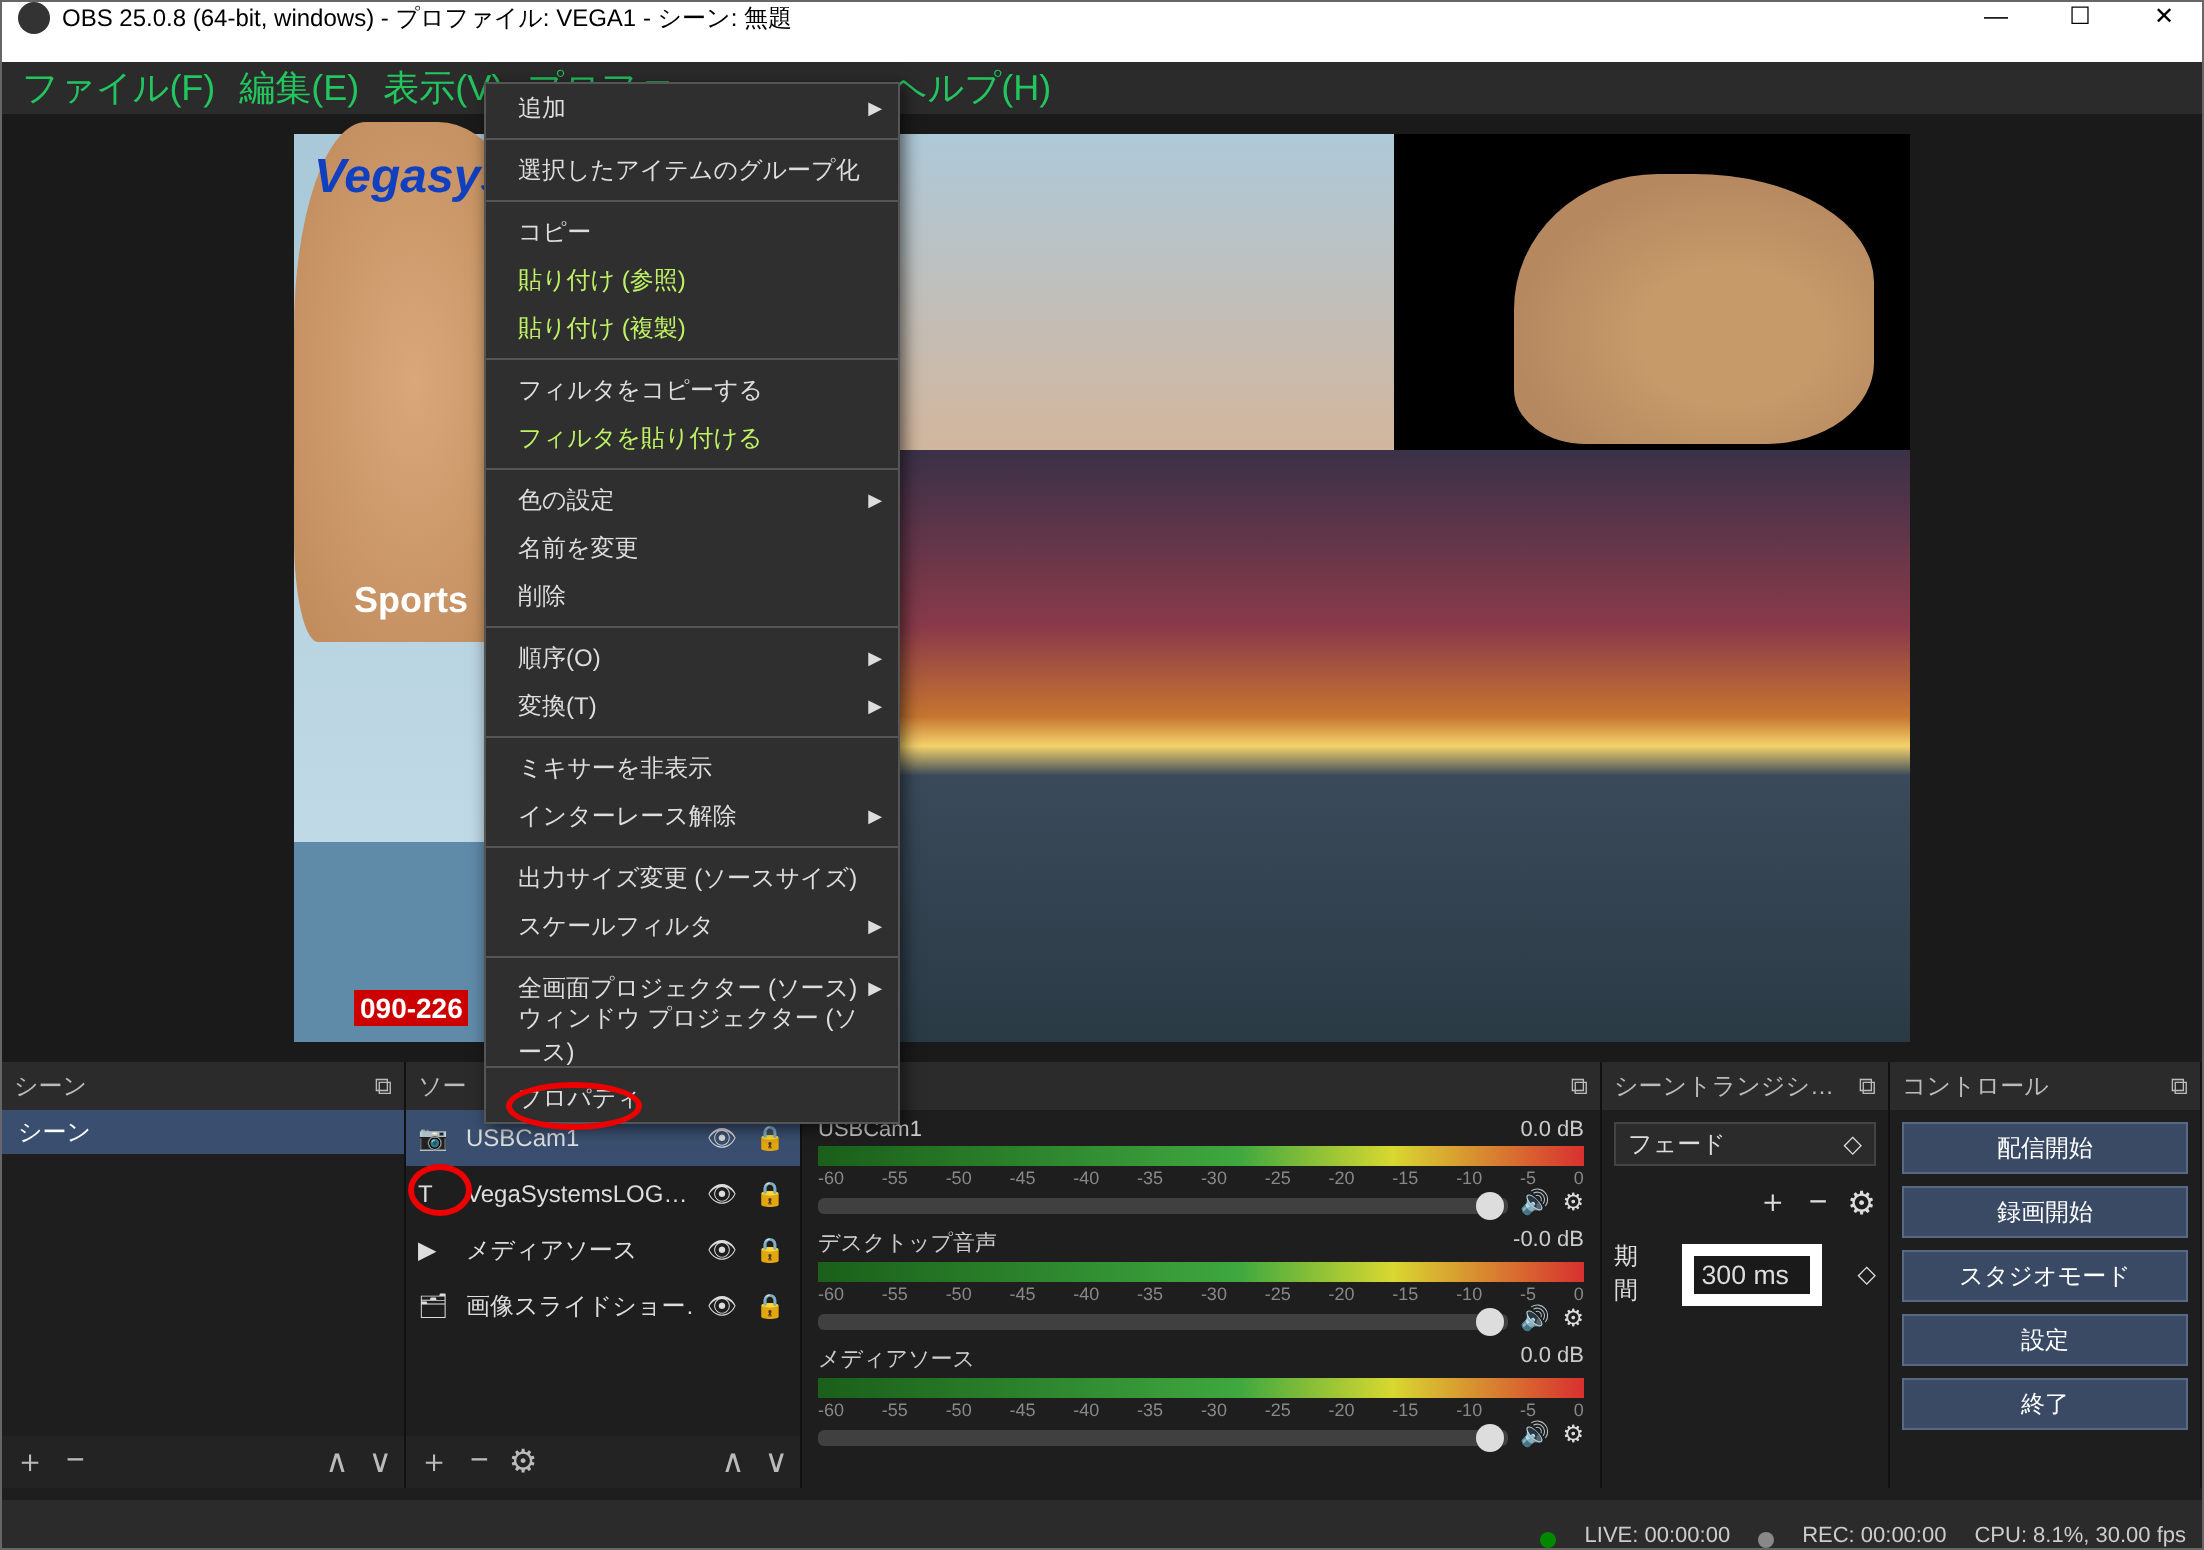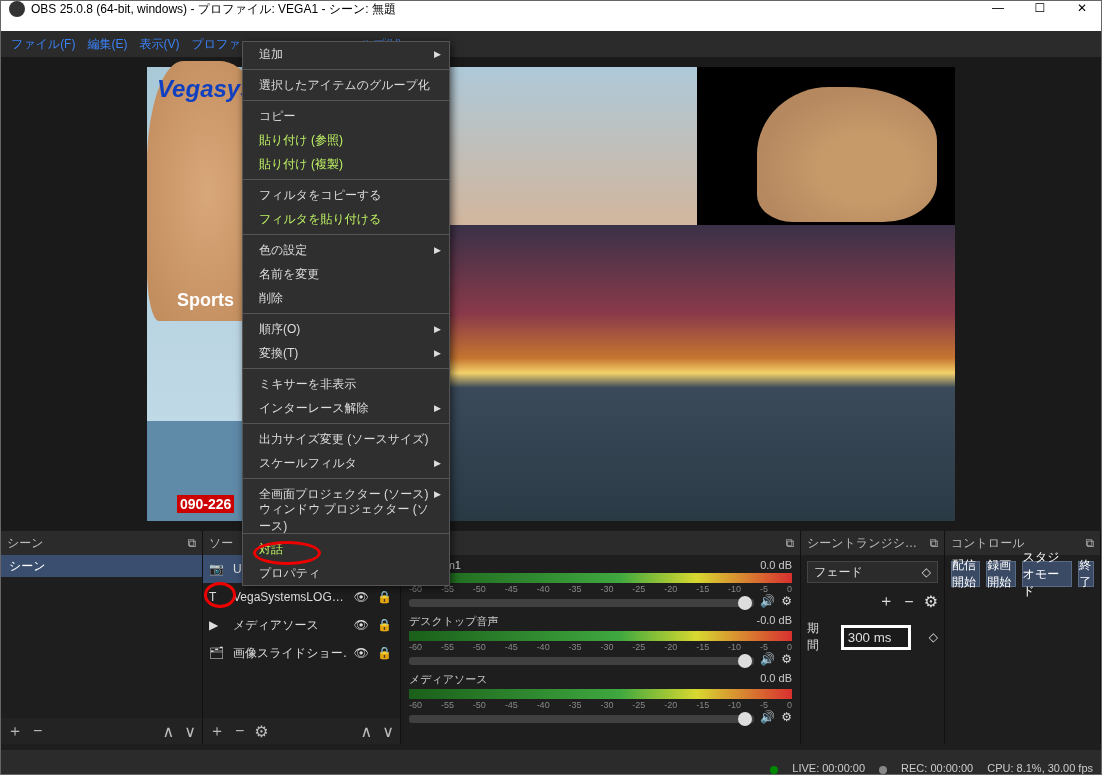--- a/index.html
+++ b/index.html
@@ -1,21 +1,21 @@
 <!DOCTYPE html>
 <html><head>
 <meta charset="utf-8">
 <style>
 *{margin:0;padding:0;box-sizing:border-box;font-family:"Meiryo","Yu Gothic",sans-serif}
 body{width:1102px;height:775px;background:#1e1e1e;overflow:hidden;position:relative;color:#ddd;font-size:12px;border:1px solid #666}
 .titlebar{height:30px;background:#fff;display:flex;padding:0 8px;color:#000;font-size:12px}
 .titlebar-icon{width:16px;height:16px;background:#333;border-radius:50%;margin-right:6px}
 .titlebar-btns{margin-left:auto;display:flex;gap:28px;padding-right:4px}
 .titlebar-btn{width:14px;text-align:center}
-.menubar{height:26px;background:#2b2b2b;display:flex;align-items:center;padding:0 10px;gap:12px;color:#3b82f6;font-size:12px}
+.menubar{height:26px;background:#2b2b2b;display:flex;align-items:center;padding:0 10px;gap:12px;color:#22c55e;font-size:18px}
 .menubar span{}
 .preview{position:relative;height:474px;background:#1a1a1a;display:flex;justify-content:center}
 .preview-canvas{position:relative;width:808px;height:454px;background:#000;margin-top:10px}
 .img-top-left{position:absolute;left:0;top:0;width:390px;height:354px;background:linear-gradient(180deg,#a9c9d8,#c0d9e6);}
 .img-top-right{position:absolute;left:300px;top:0;width:250px;height:158px;background:linear-gradient(180deg,#aec9d9,#d2b69d);}
 .person{position:absolute;left:310px;top:20px;width:180px;height:135px;background:radial-gradient(ellipse at 60% 60%,#c79a6a 30%,#b58860 70%);border-radius:40% 50% 30% 20%/50% 40% 30% 20%}
 .img-bottom{position:absolute;left:300px;top:158px;width:508px;height:296px;background:linear-gradient(180deg,#3a3148 0%,#8a3a4a 30%,#c67530 45%,#f4d26b 50%,#3a4a5a 55%,#2a3a45 100%)}
 .img-small{position:absolute;left:0;top:354px;width:100px;height:100px;background:#5f8aa8}
 .vega-text{position:absolute;left:10px;top:8px;color:#1040c0;font-weight:bold;font-size:24px;font-style:italic}
 .sports-text{position:absolute;left:30px;bottom:110px;color:#fff;font-weight:bold;font-size:18px}
@@ -52,22 +52,22 @@
 .mix-ch{margin-bottom:6px}
 .mix-top{display:flex;justify-content:space-between;font-size:11px;color:#ccc}
 .mix-meter{height:10px;background:linear-gradient(90deg,#1a5f1a 0%,#3fa83f 55%,#d8d830 75%,#d83030 100%);margin-top:2px;position:relative}
 .mix-ticks{display:flex;justify-content:space-between;font-size:9px;color:#888;margin-top:1px}
 .mix-slider{height:8px;background:#404040;margin-top:4px;position:relative;border-radius:3px}
 .mix-knob{position:absolute;right:2px;top:-3px;width:14px;height:14px;background:#ddd;border-radius:50%}
 .trans-body{flex:1;padding:6px;background:#1e1e1e}
 .trans-sel{height:22px;background:#2b2b2b;border:1px solid #444;display:flex;align-items:center;padding:0 6px;justify-content:space-between}
 .trans-row{display:flex;justify-content:flex-end;gap:10px;margin-top:8px;font-size:16px;align-items:center}
 .trans-dur{display:flex;align-items:center;gap:18px;margin-top:8px}
-.trans-dur input{width:70px;background:#1a1a1a;border:3px solid #ffffff;color:#ddd;padding:2px 4px}
-.ctrl-body{flex:1;padding:6px;background:#1e1e1e;display:flex;flex-direction:row;gap:6px}
+.trans-dur input{width:70px;background:#1a1a1a;border:6px solid #ffffff;color:#ddd;padding:2px 4px}
+.ctrl-body{flex:1;padding:6px;background:#1e1e1e;display:flex;flex-direction:column;gap:6px}
 .ctrl-btn{height:26px;background:#3a4a65;border:1px solid #5a6a85;color:#fff;display:flex;align-items:center;justify-content:center;font-size:12px}
 .statusbar{position:absolute;bottom:0;left:0;right:0;height:24px;background:#2b2b2b;display:flex;align-items:flex-end;color:#ccc;font-size:11px;padding:0 8px;gap:14px;justify-content:flex-end}
 .stat-dot{width:8px;height:8px;background:#080;border-radius:50%;display:inline-block}
 </style>
 </head>
 <body>
 
 <div class="titlebar">
   <div class="titlebar-icon"></div>
   <span>OBS 25.0.8 (64-bit, windows) - プロファイル: VEGA1 - シーン: 無題</span>
@@ -124,21 +124,20 @@
     <div class="ctx-sep"></div>
     <div class="ctx-item">ミキサーを非表示</div>
     <div class="ctx-item has-sub">インターレース解除</div>
     <div class="ctx-sep"></div>
     <div class="ctx-item">出力サイズ変更 (ソースサイズ)</div>
     <div class="ctx-item has-sub">スケールフィルタ</div>
     <div class="ctx-sep"></div>
     <div class="ctx-item has-sub">全画面プロジェクター (ソース)</div>
     <div class="ctx-item">ウィンドウ プロジェクター (ソース)</div>
     <div class="ctx-sep"></div>
-    <div class="ctx-item disabled">対話</div>
     <div class="ctx-item">プロパティ</div>
   </div>
 <div class="red-circle circle-filter"></div>
 <div class="red-circle circle-cam"></div>
 
 <div class="panels">
   <div class="panel panel-scene">
     <div class="panel-hdr">
         <span>シーン</span>
         <span class="pop">⧉</span>
@@ -318,20 +317,21 @@
 
   <div class="panel panel-ctrl">
     <div class="panel-hdr">
         <span>コントロール</span>
         <span class="pop">⧉</span>
       </div>
     <div class="ctrl-body" id="ctrls">
         <div class="ctrl-btn">配信開始</div>
         <div class="ctrl-btn">録画開始</div>
         <div class="ctrl-btn">スタジオモード</div>
+        <div class="ctrl-btn">設定</div>
         <div class="ctrl-btn">終了</div>
       </div>
   </div>
 </div>
 
 <div class="statusbar">
   <span class="stat-dot"></span>
   <span>LIVE: 00:00:00</span>
   <span class="stat-dot" style="background:#888"></span>
   <span>REC: 00:00:00</span>

